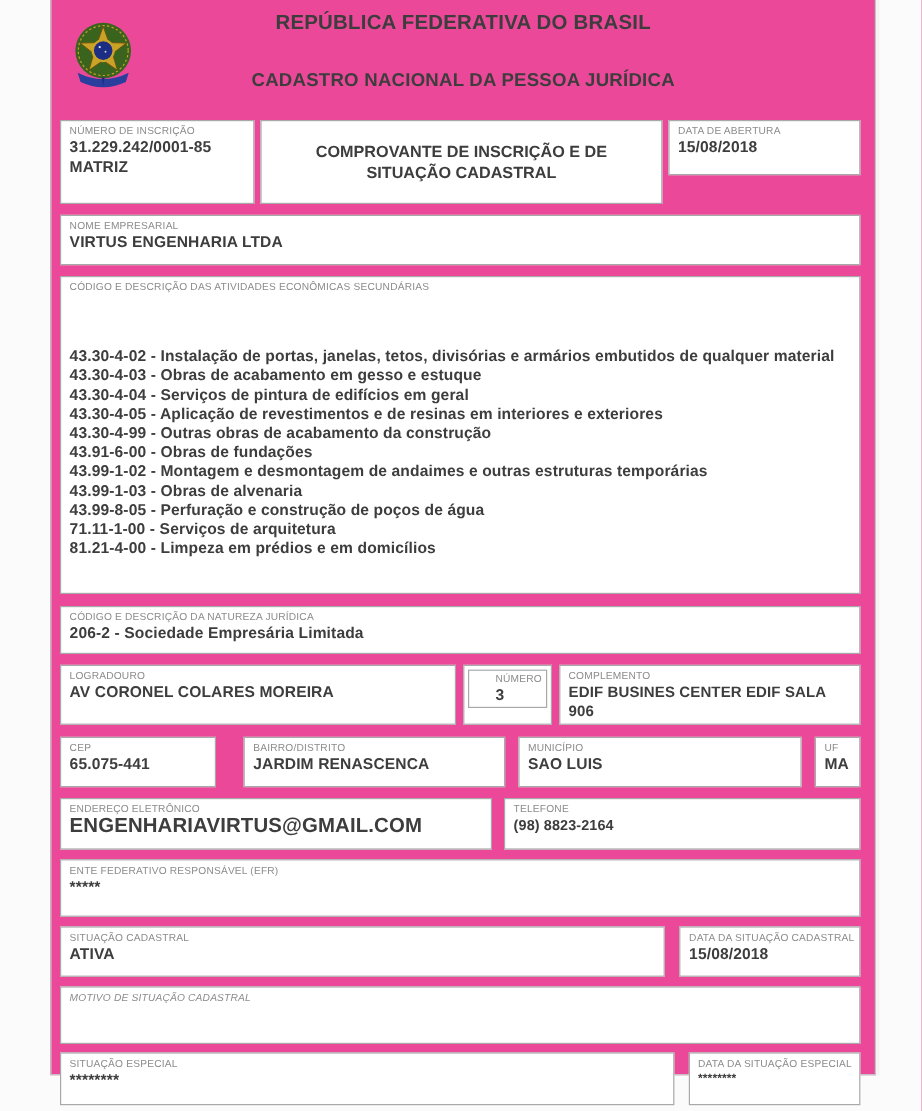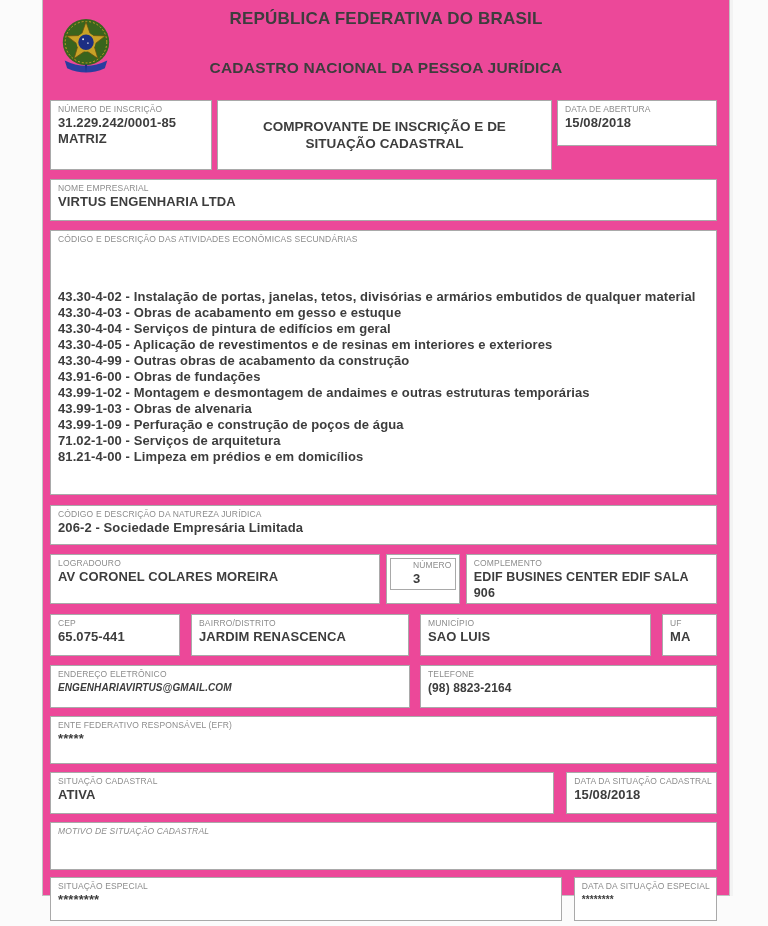--- a/index.html
+++ b/index.html
@@ -105,22 +105,22 @@
       <div class="lbl">CÓDIGO E DESCRIÇÃO DAS ATIVIDADES ECONÔMICAS SECUNDÁRIAS</div>
       <div class="val">
           <div class="activity-line">43.30-4-02 - Instalação de portas, janelas, tetos, divisórias e armários embutidos de qualquer material</div>
           <div class="activity-line">43.30-4-03 - Obras de acabamento em gesso e estuque</div>
           <div class="activity-line">43.30-4-04 - Serviços de pintura de edifícios em geral</div>
           <div class="activity-line">43.30-4-05 - Aplicação de revestimentos e de resinas em interiores e exteriores</div>
           <div class="activity-line">43.30-4-99 - Outras obras de acabamento da construção</div>
           <div class="activity-line">43.91-6-00 - Obras de fundações</div>
           <div class="activity-line">43.99-1-02 - Montagem e desmontagem de andaimes e outras estruturas temporárias</div>
           <div class="activity-line">43.99-1-03 - Obras de alvenaria</div>
-          <div class="activity-line">43.99-1-09 - Perfuração e construção de poços de água</div>
-          <div class="activity-line">71.02-1-00 - Serviços de arquitetura</div>
+          <div class="activity-line">43.99-8-05 - Perfuração e construção de poços de água</div>
+          <div class="activity-line">71.11-1-00 - Serviços de arquitetura</div>
           <div class="activity-line">81.21-4-00 - Limpeza em prédios e em domicílios</div>
         </div>
     </div>
   </div>
 
   <div class="row">
     <div class="box flex1" style="min-height:40px;">
       <div class="lbl">CÓDIGO E DESCRIÇÃO DA NATUREZA JURÍDICA</div>
       <div class="val">206-2 - Sociedade Empresária Limitada</div>
     </div>
@@ -141,38 +141,38 @@
       <div class="lbl">COMPLEMENTO</div>
       <div class="val" style="font-size:12.5px;">EDIF BUSINES CENTER EDIF SALA 906</div>
     </div>
   </div>
 
   <div class="row" style="gap:11px;">
     <div class="box" style="width:130px;min-height:42px;">
       <div class="lbl">CEP</div>
       <div class="val">65.075-441</div>
     </div>
-    <div class="box" style="width:218px;min-height:42px;">
+    <div class="box" style="width:218px;min-height:42px;margin-left:12px;">
       <div class="lbl">BAIRRO/DISTRITO</div>
       <div class="val">JARDIM RENASCENCA</div>
     </div>
     <div class="box flex1" style="min-height:42px;">
       <div class="lbl">MUNICÍPIO</div>
       <div class="val">SAO LUIS</div>
     </div>
-    <div class="box" style="width:55px;min-height:42px;">
+    <div class="box" style="width:38px;min-height:42px;">
       <div class="lbl">UF</div>
       <div class="val">MA</div>
     </div>
   </div>
 
   <div class="row" style="gap:10px;margin-bottom:8px;">
     <div class="box" style="width:360px;min-height:43px;">
       <div class="lbl">ENDEREÇO ELETRÔNICO</div>
-      <div class="val" style="font-size:10px;font-style:italic;">ENGENHARIAVIRTUS@GMAIL.COM</div>
+      <div class="val" style="font-size:17px;">ENGENHARIAVIRTUS@GMAIL.COM</div>
     </div>
     <div class="box flex1" style="min-height:43px;">
       <div class="lbl">TELEFONE</div>
       <div class="val" style="font-size:12px;">(98) 8823-2164</div>
     </div>
   </div>
 
   <div class="row" style="margin-bottom:8px;">
     <div class="box flex1" style="min-height:48px;">
       <div class="lbl">ENTE FEDERATIVO RESPONSÁVEL (EFR)</div>

